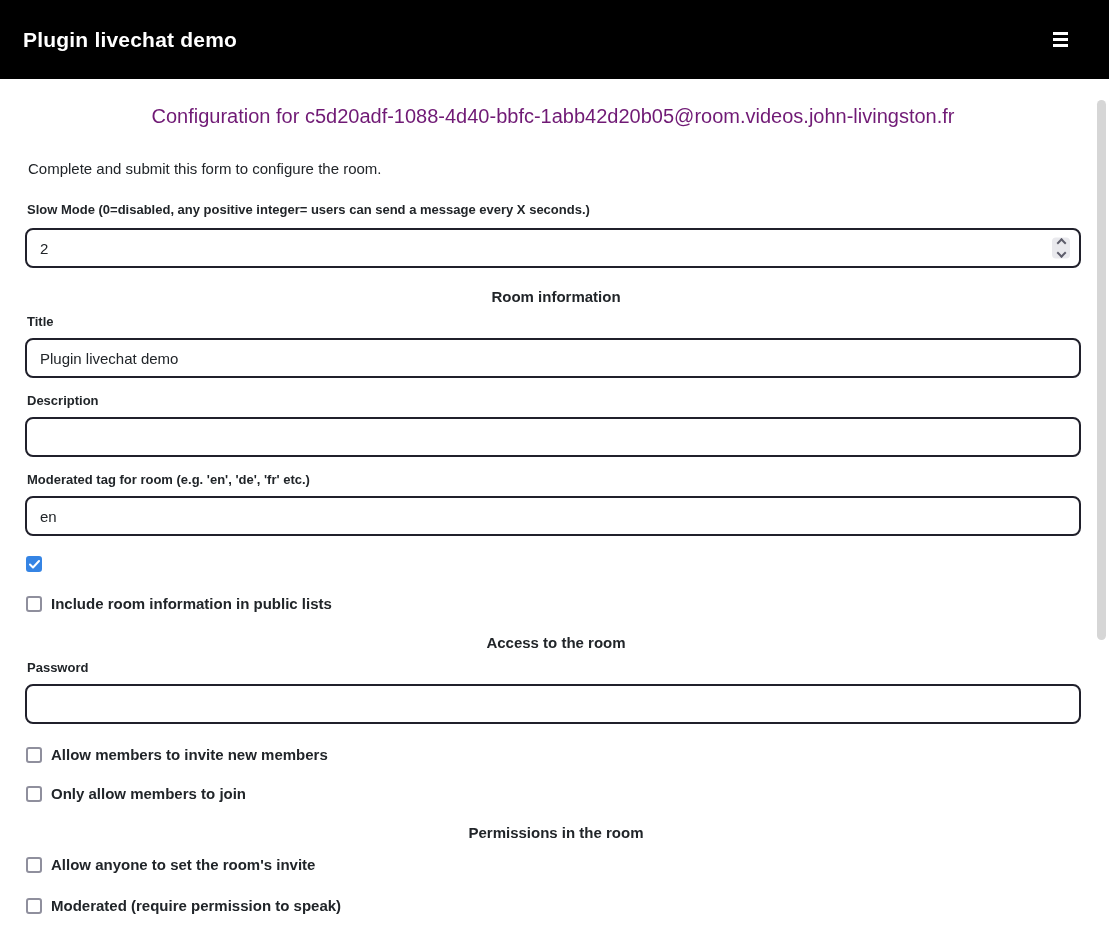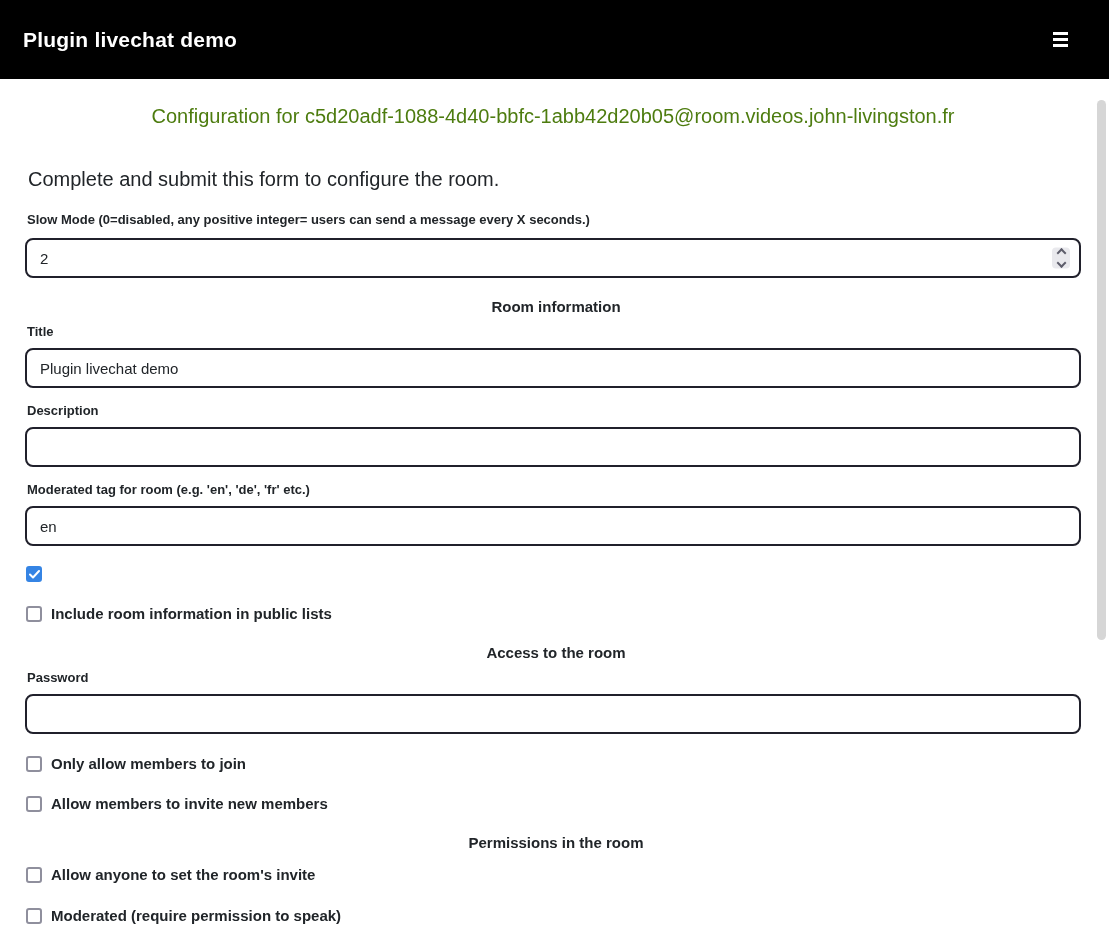--- a/index.html
+++ b/index.html
@@ -22,24 +22,24 @@
     padding:4px;display:flex;flex-direction:column;gap:3px;
   }
   .menu-btn .bar{display:block;width:15px;height:3px;background:#fff;}
   
   main{
     position:absolute;top:79px;left:0;width:1109px;
     box-sizing:border-box;padding:0 28px 0 25px;
   }
   .page-title{
     font-size:20px;font-weight:400;line-height:25px;margin:25px 0 0;
-    text-align:center;color:#4d7c0f;
+    text-align:center;color:#701a75;
   }
   .instructions{
-    font-size:20px;line-height:16px;margin:42px 0 0;padding-left:3px;
+    font-size:15px;line-height:16px;margin:32px 0 0;padding-left:3px;
   }
   .field-label{
     display:block;font-size:13px;line-height:16px;font-weight:700;
     margin:25px 0 0;padding-left:2px;
   }
   .field-label.mt9{margin-top:9px;}
   .field-label.mt15{margin-top:15px;}
   .legend{
     font-size:15px;line-height:16px;font-weight:700;padding-left:6px;text-align:center;
   }
@@ -146,32 +146,32 @@
     <span>Include room information in public lists</span>
   </div>
 
   <div class="legend l2">Access to the room</div>
 
   <label class="field-label mt9">Password</label>
   <div class="input-wrap">
     <input class="text-input" type="text" value="" style="">
   </div>
 
+  <div class="check-row g21">
+    <span class="cb">
+      
+    </span>
+    <span>Allow members to invite new members</span>
+  </div>
+
   <div class="check-row g20">
     <span class="cb">
       
     </span>
     <span>Only allow members to join</span>
-  </div>
-
-  <div class="check-row g21">
-    <span class="cb">
-      
-    </span>
-    <span>Allow members to invite new members</span>
   </div>
 
   <div class="legend l3">Permissions in the room</div>
 
   <div class="check-row g14">
     <span class="cb">
       
     </span>
     <span>Allow anyone to set the room's invite</span>
   </div>

